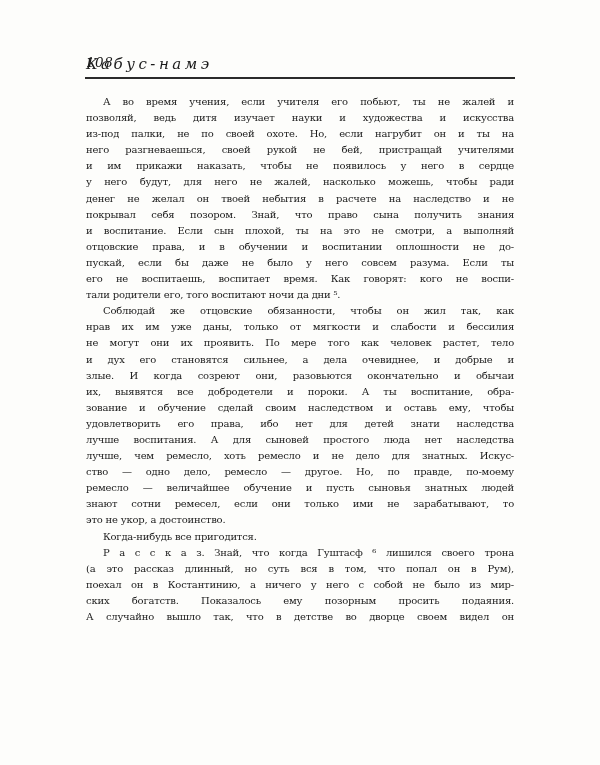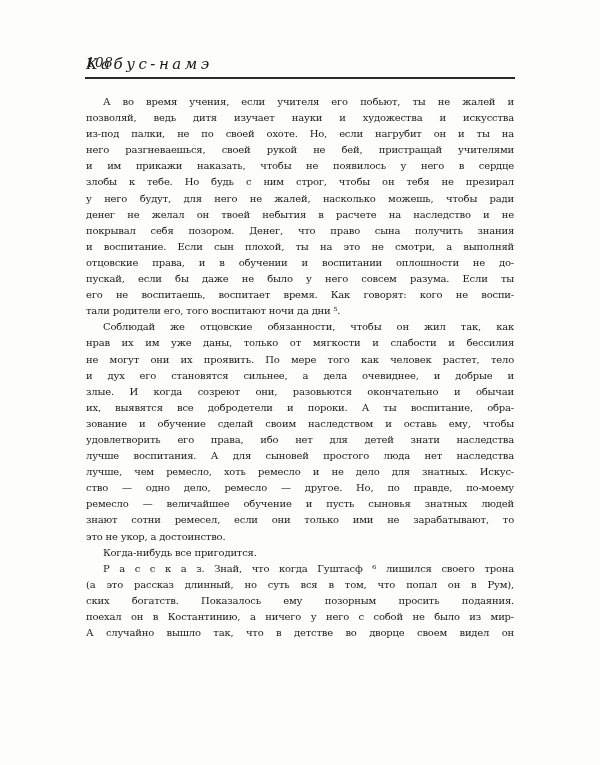--- a/index.html
+++ b/index.html
@@ -80,24 +80,23 @@
     <span class="pagenum">108</span>
     <span class="running">Кабус-намэ</span>
   </div>
   <div class="rule"></div>
   <div class="body" id="page-body">
       <div class="line indent">А во время учения, если учителя его побьют, ты не жалей и</div>
       <div class="line">позволяй, ведь дитя изучает науки и художества и искусства</div>
       <div class="line">из-под палки, не по своей охоте. Но, если нагрубит он и ты на</div>
       <div class="line">него разгневаешься, своей рукой не бей, пристращай учителями</div>
       <div class="line">и им прикажи наказать, чтобы не появилось у него в сердце</div>
-      <div class="line">злобы к тебе. Но будь с ним строг, чтобы он тебя не презирал</div>
       <div class="line">у него будут, для него не жалей, насколько можешь, чтобы ради</div>
       <div class="line">денег не желал он твоей небытия в расчете на наследство и не</div>
-      <div class="line">покрывал себя позором. Денег, что право сына получить знания</div>
+      <div class="line">покрывал себя позором. Знай, что право сына получить знания</div>
       <div class="line">и воспитание. Если сын плохой, ты на это не смотри, а выполняй</div>
       <div class="line">отцовские права, и в обучении и воспитании оплошности не до-</div>
       <div class="line">пускай, если бы даже не было у него совсем разума. Если ты</div>
       <div class="line">его не воспитаешь, воспитает время. Как говорят: кого не воспи-</div>
       <div class="line last">тали родители его, того воспитают ночи да дни ⁵.</div>
       <div class="line indent">Соблюдай же отцовские обязанности, чтобы он жил так, как</div>
       <div class="line">нрав их им уже даны, только от мягкости и слабости и бессилия</div>
       <div class="line">не могут они их проявить. По мере того как человек растет, тело</div>
       <div class="line">и дух его становятся сильнее, а дела очевиднее, и добрые и</div>
       <div class="line">злые. И когда созреют они, разовьются окончательно и обычаи</div>
@@ -106,17 +105,17 @@
       <div class="line">удовлетворить его права, ибо нет для детей знати наследства</div>
       <div class="line">лучше воспитания. А для сыновей простого люда нет наследства</div>
       <div class="line">лучше, чем ремесло, хоть ремесло и не дело для знатных. Искус-</div>
       <div class="line">ство — одно дело, ремесло — другое. Но, по правде, по-моему</div>
       <div class="line">ремесло — величайшее обучение и пусть сыновья знатных людей</div>
       <div class="line">знают сотни ремесел, если они только ими не зарабатывают, то</div>
       <div class="line last">это не укор, а достоинство.</div>
       <div class="line indent last">Когда-нибудь все пригодится.</div>
       <div class="line indent">Р а с с к а з. Знай, что когда Гуштасф ⁶ лишился своего трона</div>
       <div class="line">(а это рассказ длинный, но суть вся в том, что попал он в Рум),</div>
+      <div class="line">поехал он в Костантинию, а ничего у него с собой не было из мир-</div>
       <div class="line">ских богатств. Показалось ему позорным просить подаяния.</div>
-      <div class="line">поехал он в Костантинию, а ничего у него с собой не было из мир-</div>
       <div class="line">А случайно вышло так, что в детстве во дворце своем видел он</div>
     </div>
 </div>
 
 </body></html>

